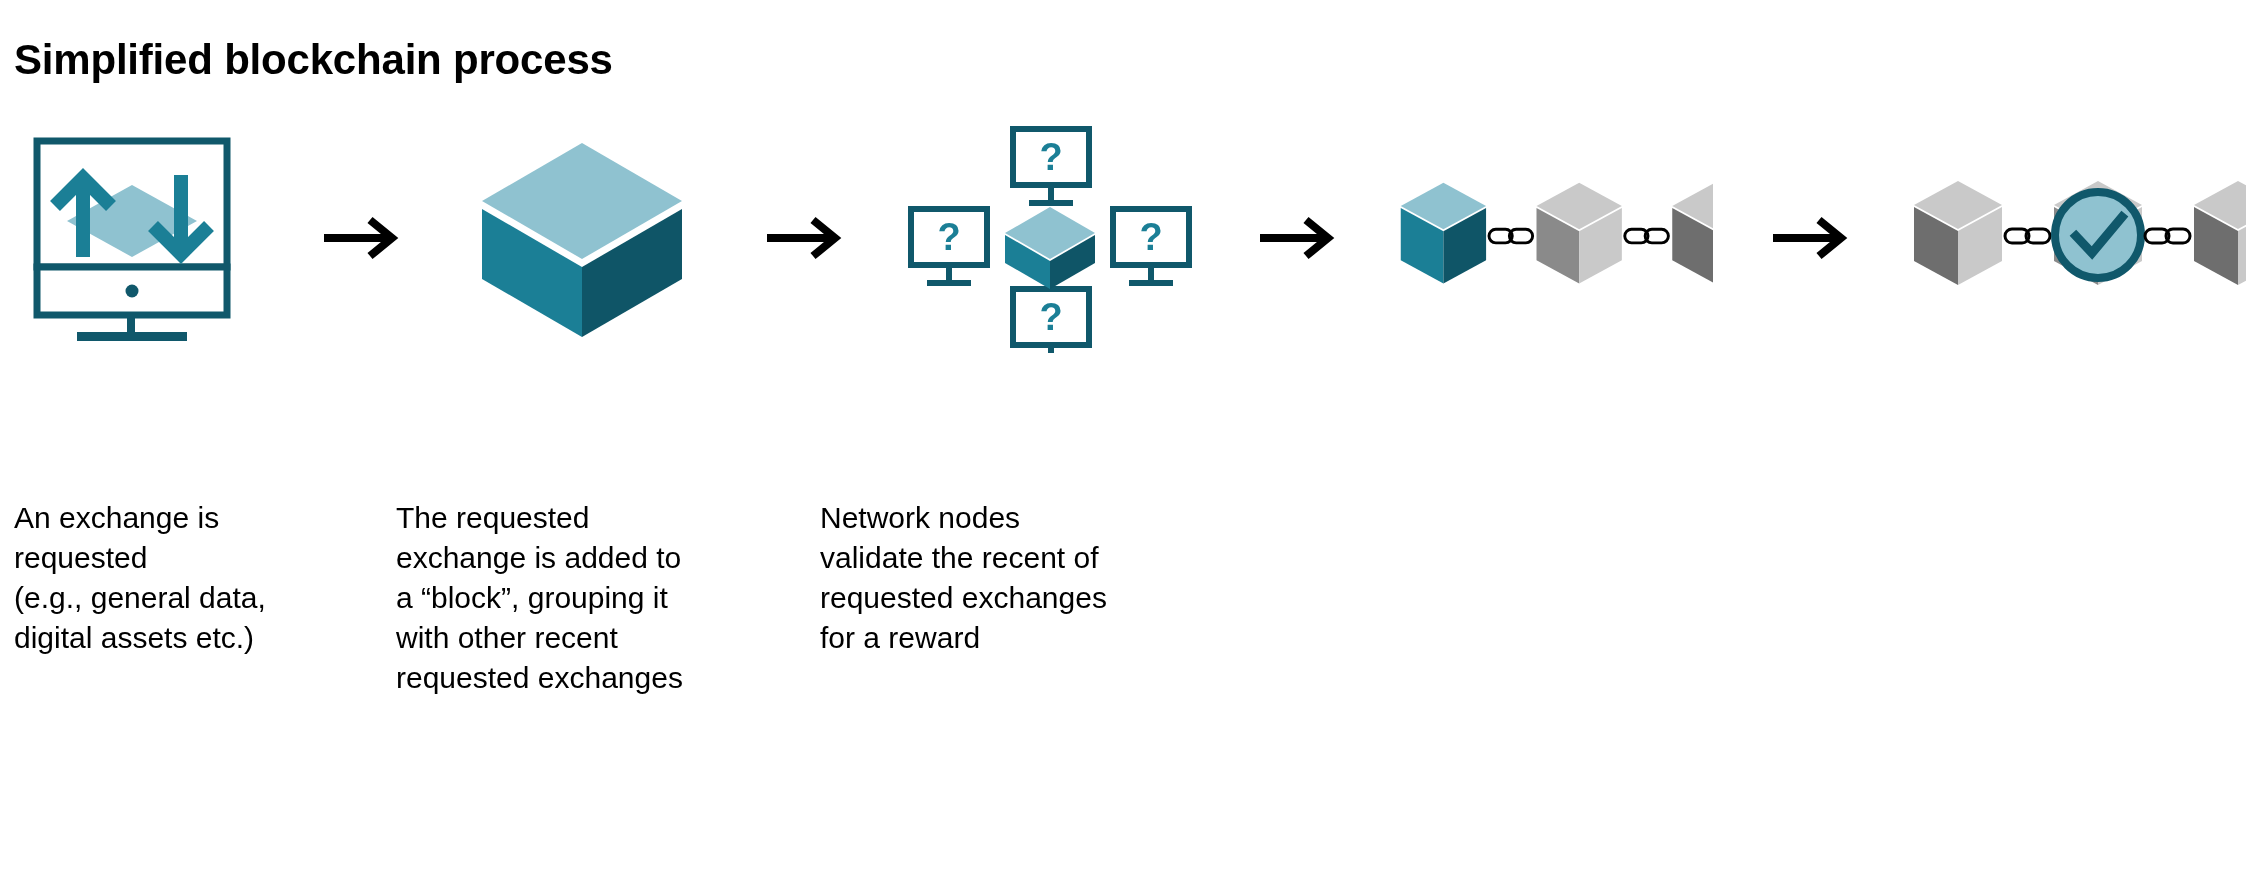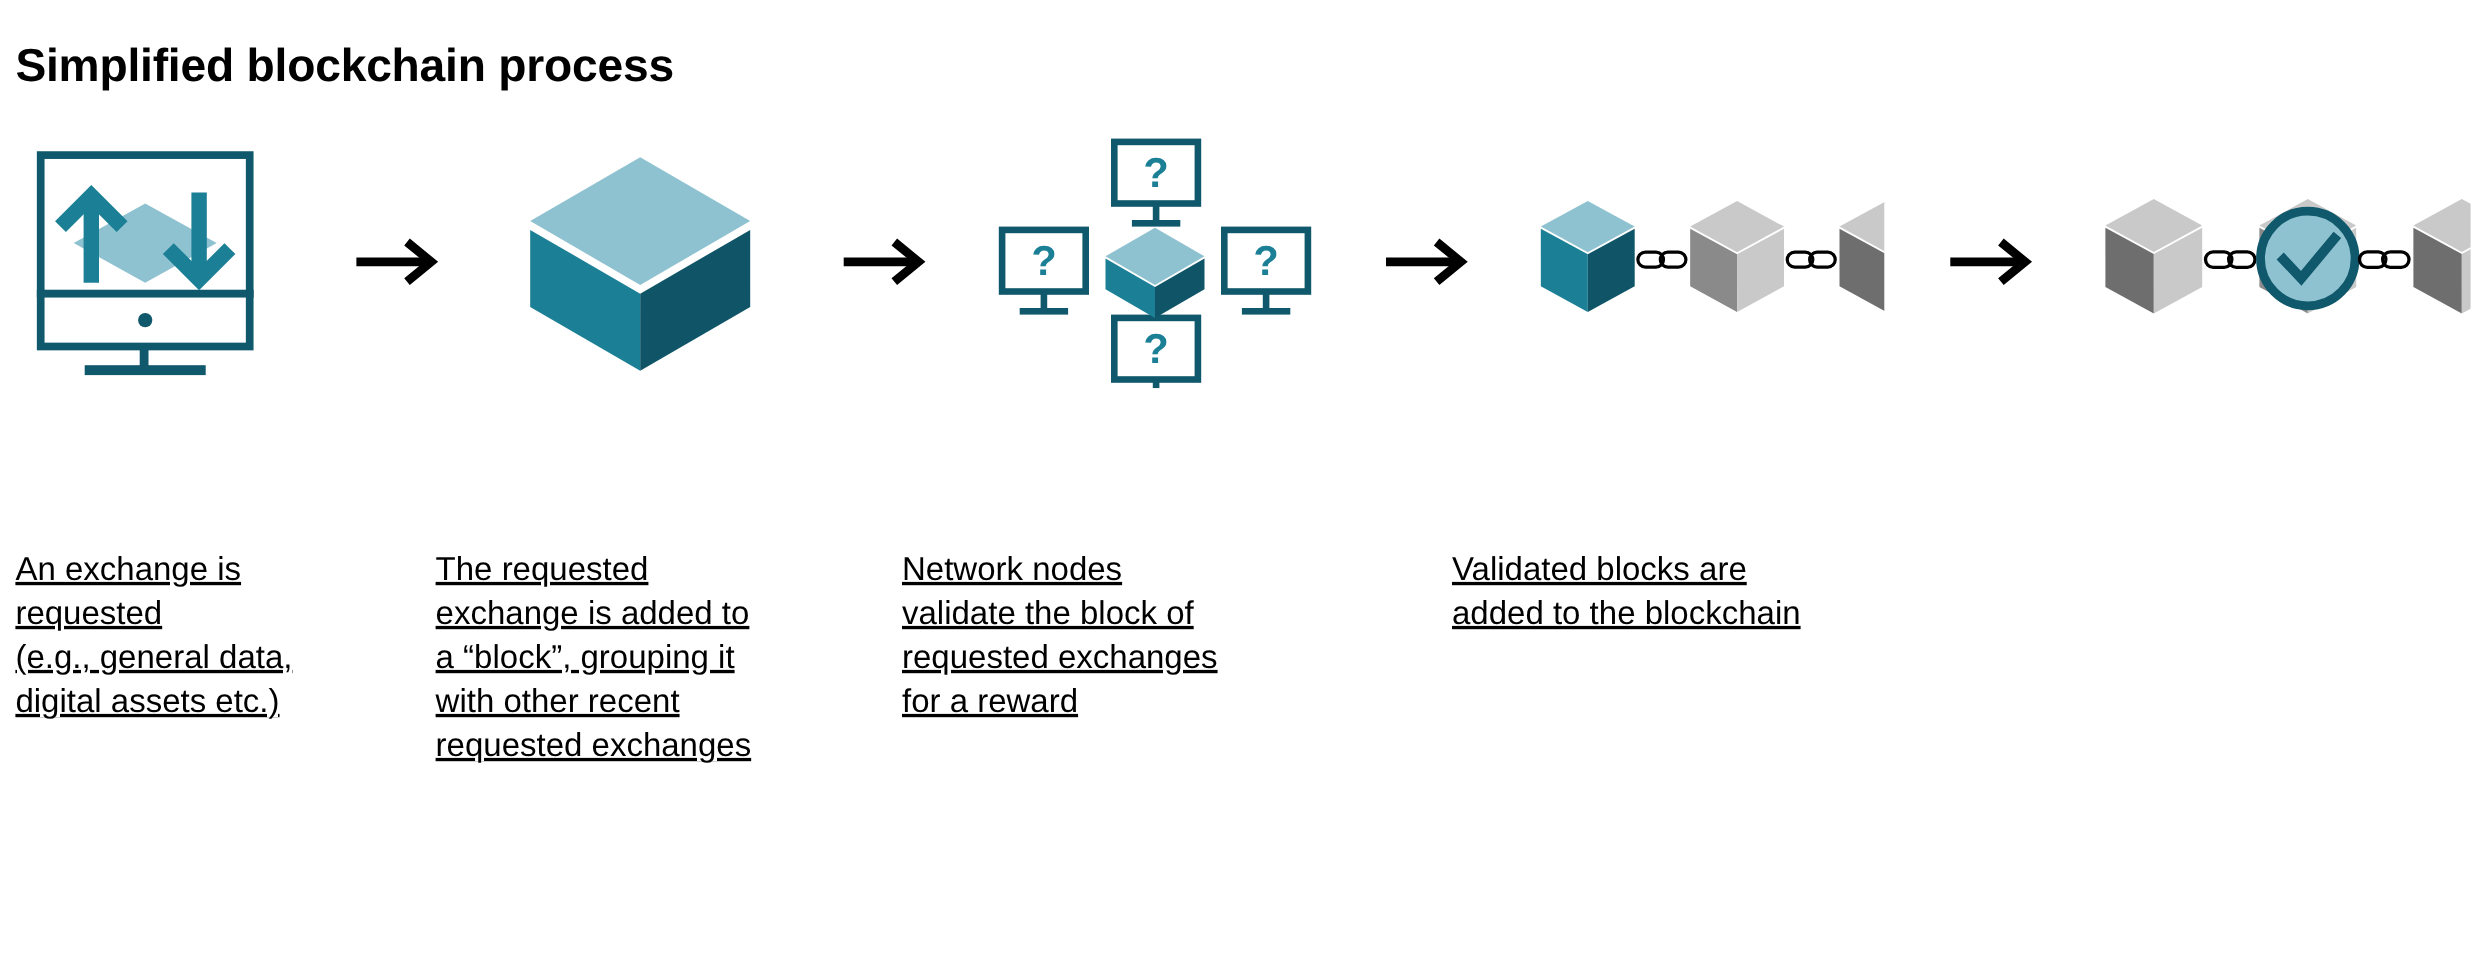--- a/index.html
+++ b/index.html
@@ -76,21 +76,20 @@
     display: flex;
     align-items: flex-start;
   }
   .caption {
     font-size: 30px;
     line-height: 1.33;
     color: #000;
     white-space: pre-line;
     padding-right: 18px;
     box-sizing: border-box;
-    text-decoration: underline;
   }
   .cap-1 { width: 382px; }
   .cap-2 { width: 424px; }
   .cap-3 { width: 500px; }
   .cap-4 { width: 545px; }
   .cap-5 { width: 380px; }
 
   
   .footer {
     position: absolute;
@@ -291,21 +290,19 @@
     <div class="caption cap-1">An exchange is
 requested
 (e.g., general data,
 digital assets etc.)</div>
     <div class="caption cap-2">The requested
 exchange is added to
 a “block”, grouping it
 with other recent
 requested exchanges</div>
     <div class="caption cap-3">Network nodes
-validate the block of
+validate the recent of
 requested exchanges
 for a reward</div>
-    <div class="caption cap-4">Validated blocks are
-added to the blockchain</div>
   </div>
 
 
 </div>
 
 </body></html>

